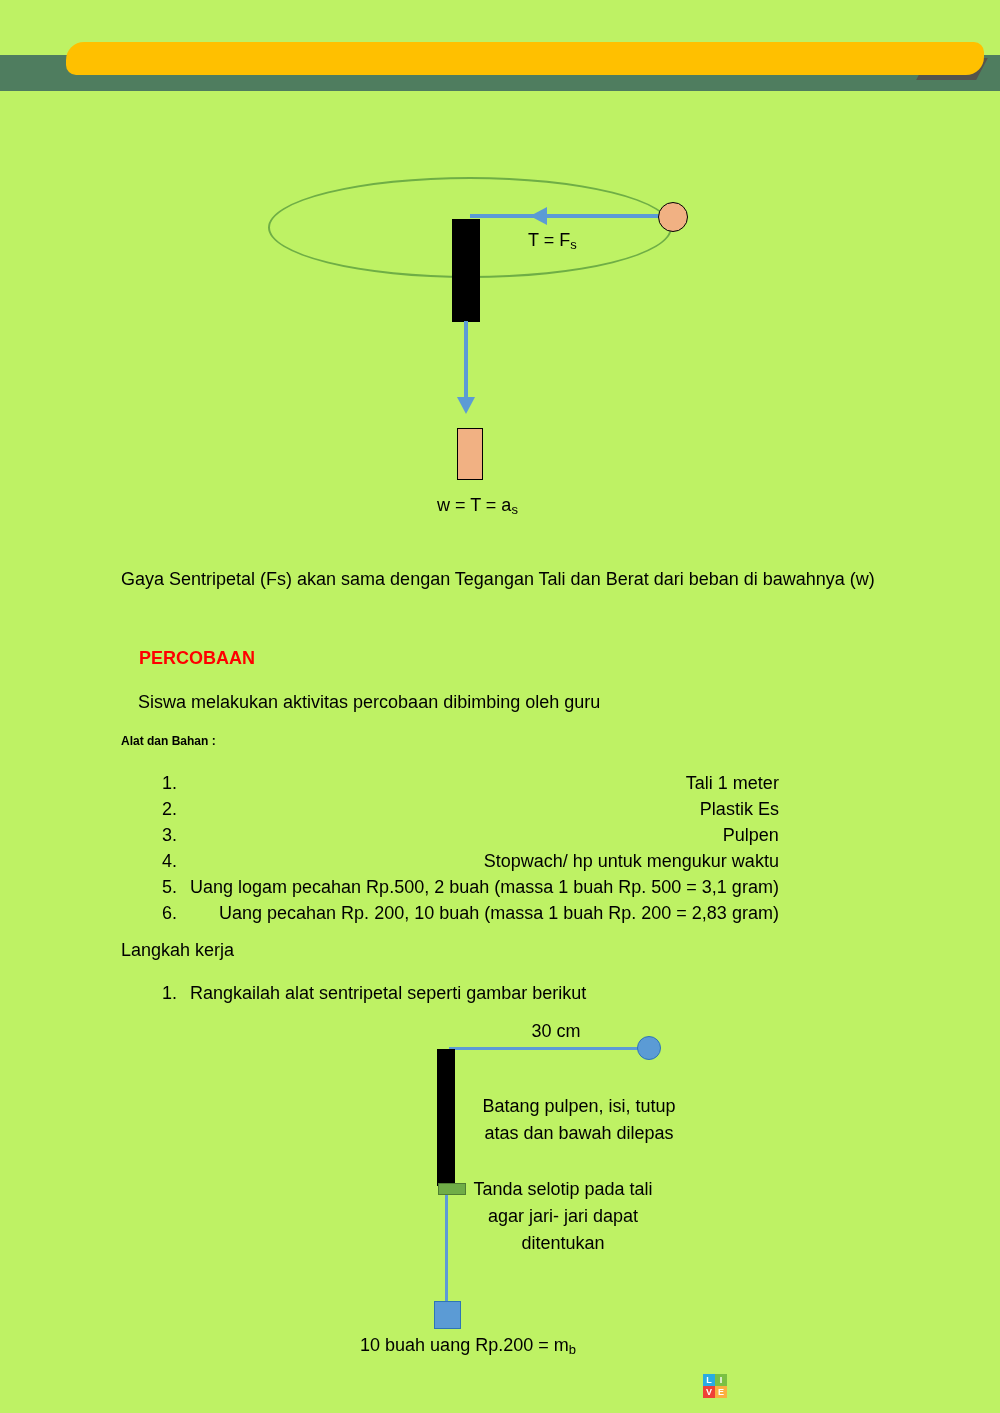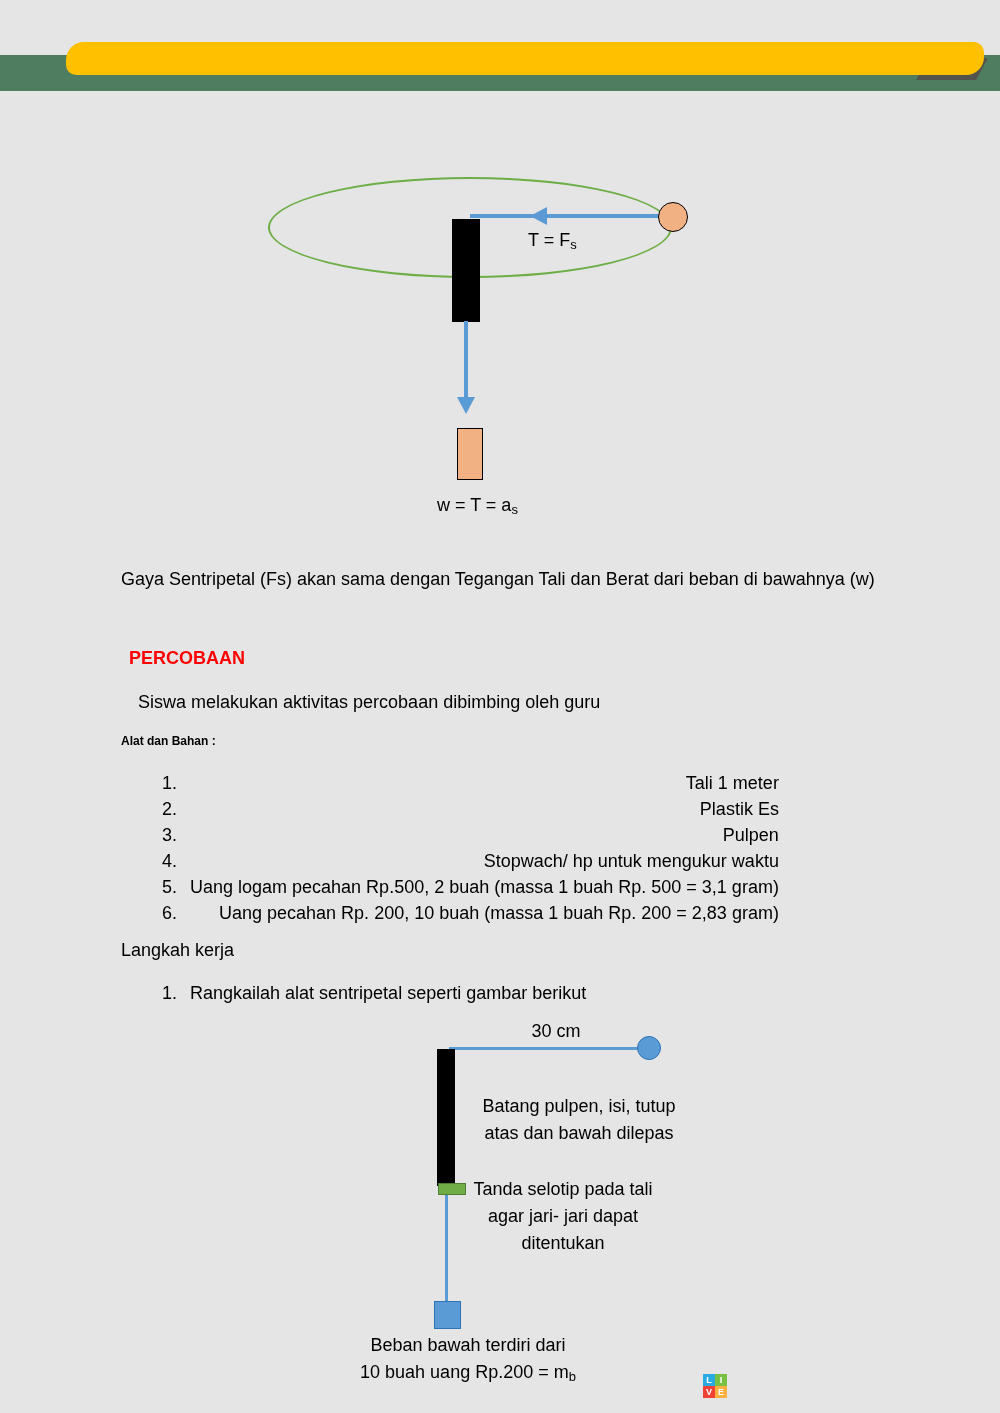--- a/index.html
+++ b/index.html
@@ -1,20 +1,20 @@
 <!DOCTYPE html>
 <html><head>
 <meta charset="utf-8">
 <title>Worksheet</title>
 <style>
   * { margin:0; padding:0; box-sizing:border-box; }
   html,body { background:#ffffff; }
   .page {
     position:relative; width:1000px; height:1413px; margin:0 auto;
-    background:#e5e5e5; overflow:hidden;
+    background:#bef264; overflow:hidden;
     font-family:"Liberation Sans", sans-serif; color:#000;
   }
   .abs { position:absolute; }
 
   
   .green-bar { left:0; top:55px; width:1000px; height:36px; background:#4F7D5F; }
   .ribbon-shadow { left:922px; top:58px; width:60px; height:22px; background:#55544C; transform:skewX(-28deg); }
   .ribbon { left:66px; top:42px; width:918px; height:33px; background:#FFC000; border-radius:18px 10px 18px 10px; }
 
   
@@ -27,21 +27,21 @@
   .t-label { left:528px; top:230px; font-size:18px; }
   .d1-vline { left:464px; top:321px; width:4px; height:79px; background:#5B9BD5; }
   .arrow-down { left:457px; top:397px; width:0; height:0;
     border-left:9px solid transparent; border-right:9px solid transparent; border-top:17px solid #5B9BD5; }
   .weight1 { left:457px; top:428px; width:26px; height:52px; background:#F1B183; border:1px solid #000; }
   .w-label { left:437px; top:495px; font-size:18px; }
   .sub { font-size:13px; position:relative; bottom:-3px; }
 
   
   .intro { left:121px; top:546px; width:760px; font-size:18px; line-height:34px;margin-top:16px; }
-  .h-red { left:129px; top:648px; font-size:18px; font-weight:bold; color:#FF0000; }
+  .h-red { left:139px; top:648px; font-size:18px; font-weight:bold; color:#FF0000; }
   .siswa { left:138px; top:692px; font-size:18px; }
   .h-bold { left:121px; top:734px; font-size:12px; font-weight:bold; }
   ol.doc-list { list-style:decimal; padding-left:31px; font-size:18px; line-height:26px; }
   ol.doc-list li { padding-left:8px;text-align:right; }
   .alat-list { left:151px; top:770px; }
   .langkah-title { left:121px; top:940px; font-size:18px; }
   .langkah-list { left:151px; top:980px; }
 
   
   .d2-radius { left:506px; top:1021px; width:100px; text-align:center; font-size:18px; }
@@ -106,21 +106,20 @@
   <div class="abs d2-radius">30 cm</div>
   <div class="abs d2-hline"></div>
   <div class="abs d2-ball"></div>
   <div class="abs pen-tube2"></div>
   <div class="abs d2-pen-note">Batang pulpen, isi, tutup atas dan bawah dilepas</div>
   <div class="abs tape"></div>
   <div class="abs d2-tape-note">Tanda selotip pada tali agar jari- jari dapat ditentukan</div>
   <div class="abs d2-vline"></div>
   <div class="abs load2"></div>
   <div class="abs d2-load-note">
-    <div>Beban bawah terdiri dari</div>
     <div><span>10 buah uang Rp.200 = m</span><span class="sub">b</span></div>
   </div>
 
   <div class="abs footer">
     <div class="lw-icon">
       <span class="lw-cell lw-c0">L</span>
       <span class="lw-cell lw-c1">I</span>
       <span class="lw-cell lw-c2">V</span>
       <span class="lw-cell lw-c3">E</span>
     </div>

